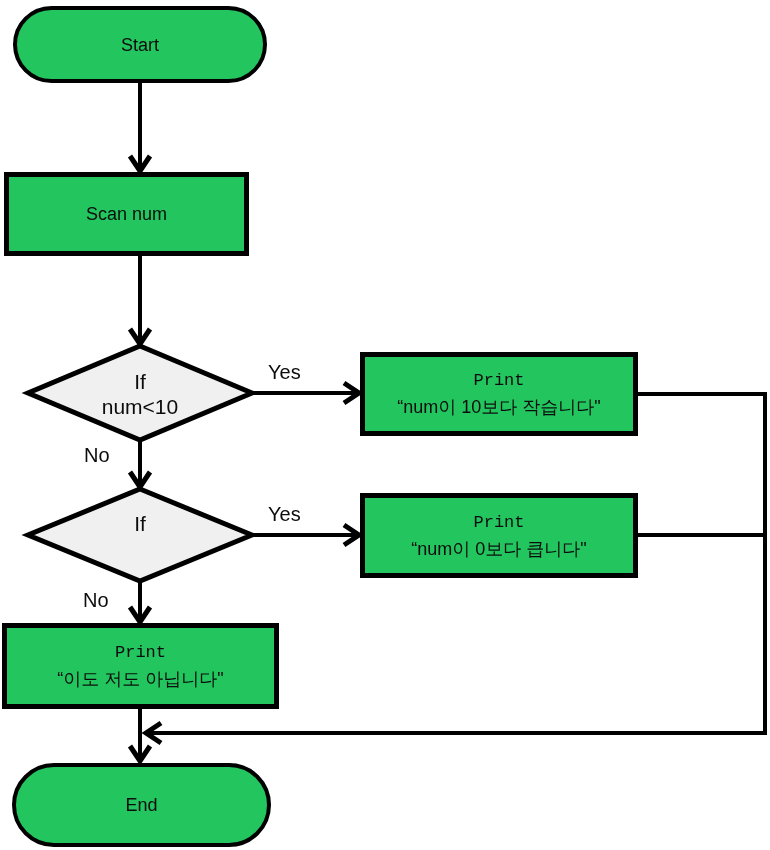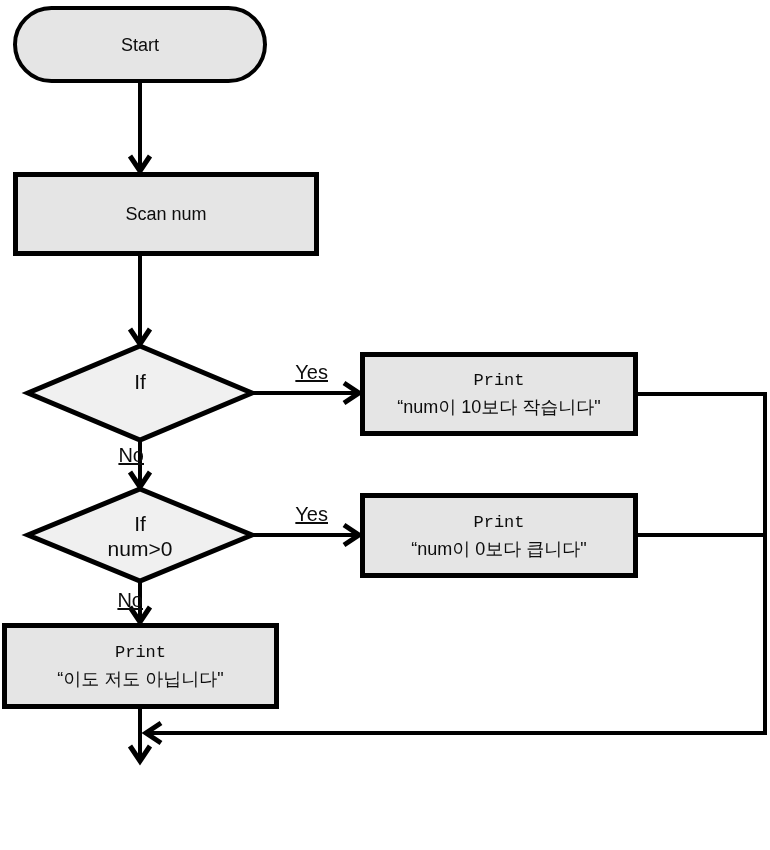--- a/index.html
+++ b/index.html
@@ -8,41 +8,40 @@
     background: #ffffff;
     font-family: "Liberation Sans", "DejaVu Sans", sans-serif;
     color: #0c0c0c;
   }
   .canvas { position: relative; width: 770px; height: 850px; overflow: hidden; background: #ffffff; }
   .canvas > svg { position: absolute; left: 0; top: 0; z-index: 0; }
 
   .node {
     position: absolute; z-index: 1;
     box-sizing: border-box;
-    background: #e5e5e5;
+    background: #22c55e;
     border: 5px solid #000000;
     display: flex; flex-direction: column;
     align-items: center; justify-content: center;
     text-align: right;
   }
   .terminator { border-width: 4px; border-radius: 44px; }
 
   .line-lg { font-size: 18px; line-height: 26px; white-space: nowrap; }
   .line-sm { font-size: 17px; line-height: 26px; white-space: nowrap; font-family: Liberation Mono, monospace; }
 
   .dtext {
     position: absolute; z-index: 1;
     text-align: center; font-size: 21px; line-height: 25px;
     white-space: nowrap;
   }
   .edge-label {
     position: absolute; z-index: 1;
-    font-size: 20px; line-height: 28px; text-align: right;
+    font-size: 20px; line-height: 28px; text-align: left;
     white-space: nowrap;
-    text-decoration: underline;
   }
 </style>
 </head>
 <body>
 
 <div class="canvas">
 
   <svg width="770" height="850" viewBox="0 0 770 850">
 
     <g>
@@ -91,47 +90,50 @@
     <g>
       <line x1="140" y1="709" x2="140" y2="759" stroke="#000" stroke-width="4"></line>
       <polyline points="130,746 140,761 150,746" fill="none" stroke="#000" stroke-width="5"></polyline>
     </g>
   </svg>
 
   <div class="node terminator" style="left:13px; top:6px; width:254px; height:77px;">
     <span class="line-lg">Start</span>
   </div>
 
-  <div class="node" style="left:13px; top:172px; width:306px; height:84px;">
+  <div class="node" style="left:4px; top:172px; width:245px; height:84px;">
     <span class="line-lg">Scan num</span>
   </div>
 
   <div class="dtext" style="left:40px; top:369px; width:200px;">
     <div>If</div>
+    <div>num&lt;10</div>
   </div>
 
   <div class="node" style="left:360px; top:352px; width:278px; height:84px;">
     <span class="line-sm">Print</span>
     <span class="line-lg">“num이 10보다 작습니다"</span>
   </div>
 
   <div class="dtext" style="left:40px; top:511px; width:200px;">
     <div>If</div>
-    <div>num&gt;0</div>
   </div>
 
   <div class="node" style="left:360px; top:493px; width:278px; height:85px;">
     <span class="line-sm">Print</span>
     <span class="line-lg">“num이 0보다 큽니다"</span>
   </div>
 
   <div class="node" style="left:2px; top:623px; width:277px; height:86px;">
     <span class="line-sm">Print</span>
     <span class="line-lg">“이도 저도 아닙니다"</span>
   </div>
 
+  <div class="node terminator" style="left:12px; top:763px; width:259px; height:84px;">
+    <span class="line-lg">End</span>
+  </div>
 
   <div class="edge-label" style="left:268px; top:358px; width:60px;">Yes</div>
   <div class="edge-label" style="left:84px; top:441px; width:60px;">No</div>
   <div class="edge-label" style="left:268px; top:500px; width:60px;">Yes</div>
   <div class="edge-label" style="left:83px; top:586px; width:60px;">No</div>
 
 </div>
 
 </body></html>

